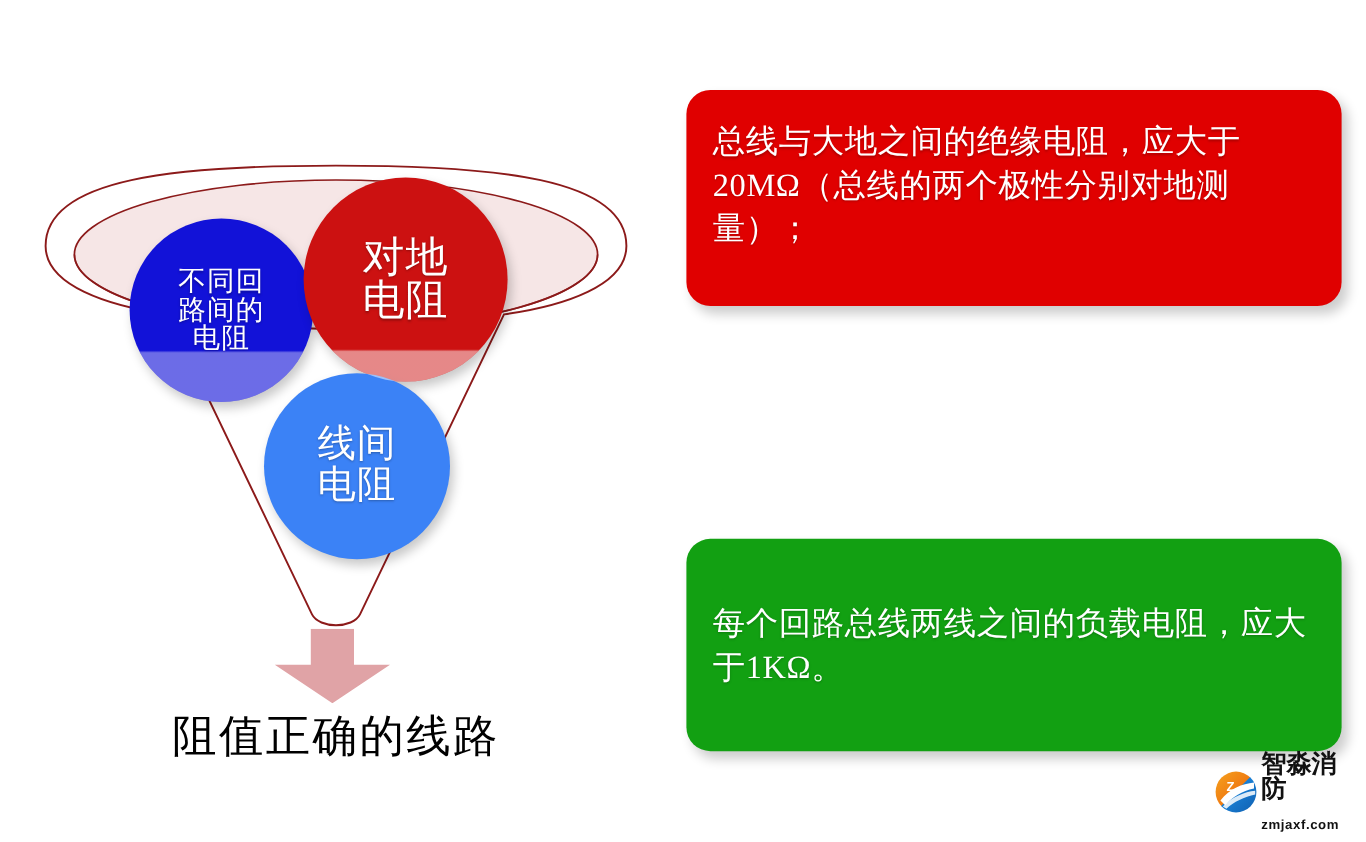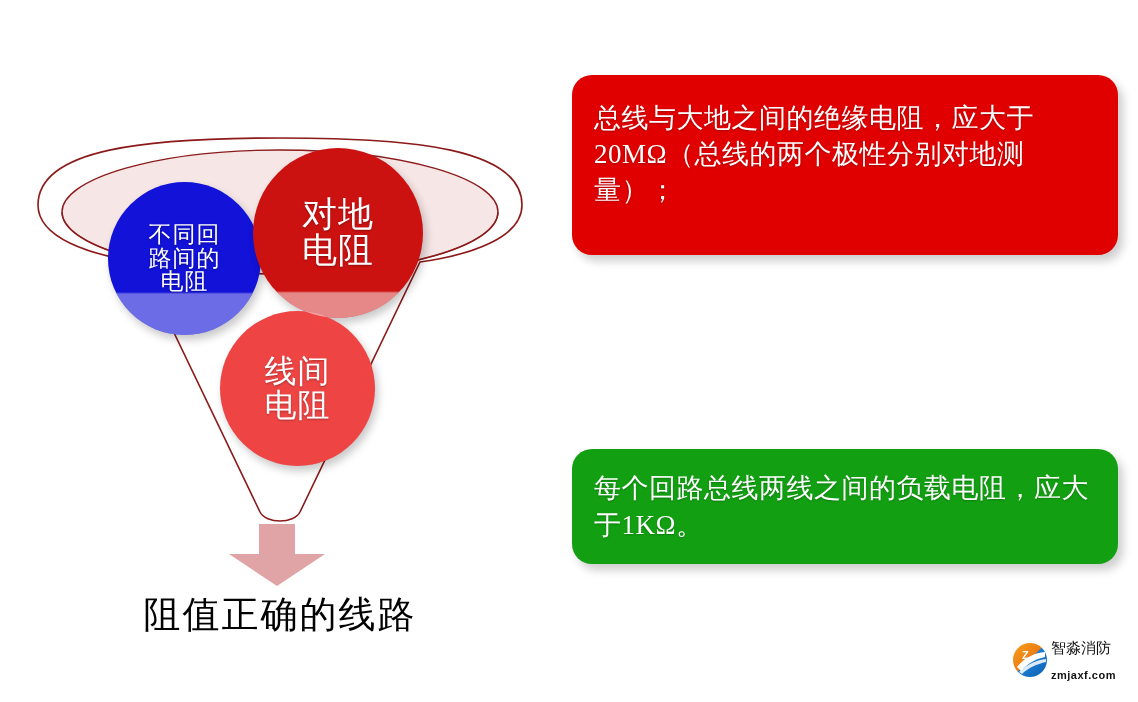--- a/index.html
+++ b/index.html
@@ -60,23 +60,24 @@
     height: 170px;
     background: #cc1111;
     font-size: 35px;
     z-index: 4;
   }
   #bubble-green {
     left: 220px;
     top: 311px;
     width: 155px;
     height: 155px;
-    background: #ef4444;
+    background: #3b82f6;
     font-size: 32px;
     z-index: 5;
+    font-family: Liberation Mono, monospace;
   }
   .bubble .line { display: block; white-space: nowrap; }
 
   
   .bubble-veil {
     position: absolute;
     border-radius: 50%;
     z-index: 6;
     pointer-events: none;
   }
@@ -147,21 +148,21 @@
     background: #e00000;
   }
   #callout-ground .callout-text { padding-bottom: 22px; }
   #callout-loop {
     top: 262px;
     height: 157px;
     background: #1a16e0;
   }
   #callout-load {
     top: 449px;
-    height: 115px;
+    height: 177px;
     background: #12a012;
   }
   .callout-text { width: 100%; }
 
   
   #watermark-logo {
     position: absolute;
     left: 1013px;
     top: 640px;
     width: 112px;
@@ -184,22 +185,22 @@
     left: 0; top: 0;
   }
   #logo-words {
     display: flex;
     flex-direction: column;
     justify-content: center;
     line-height: 1;
   }
   #logo-name {
     font-family: "Liberation Sans", sans-serif;
-    font-size: 15px;
-    font-weight: normal;
+    font-size: 21px;
+    font-weight: bold;
     color: #111111;
     letter-spacing: 0px;
   }
   #logo-domain {
     font-family: "Liberation Sans", sans-serif;
     font-size: 11px;
     font-weight: bold;
     color: #111111;
     letter-spacing: 0.5px;
     margin-top: 15px;

